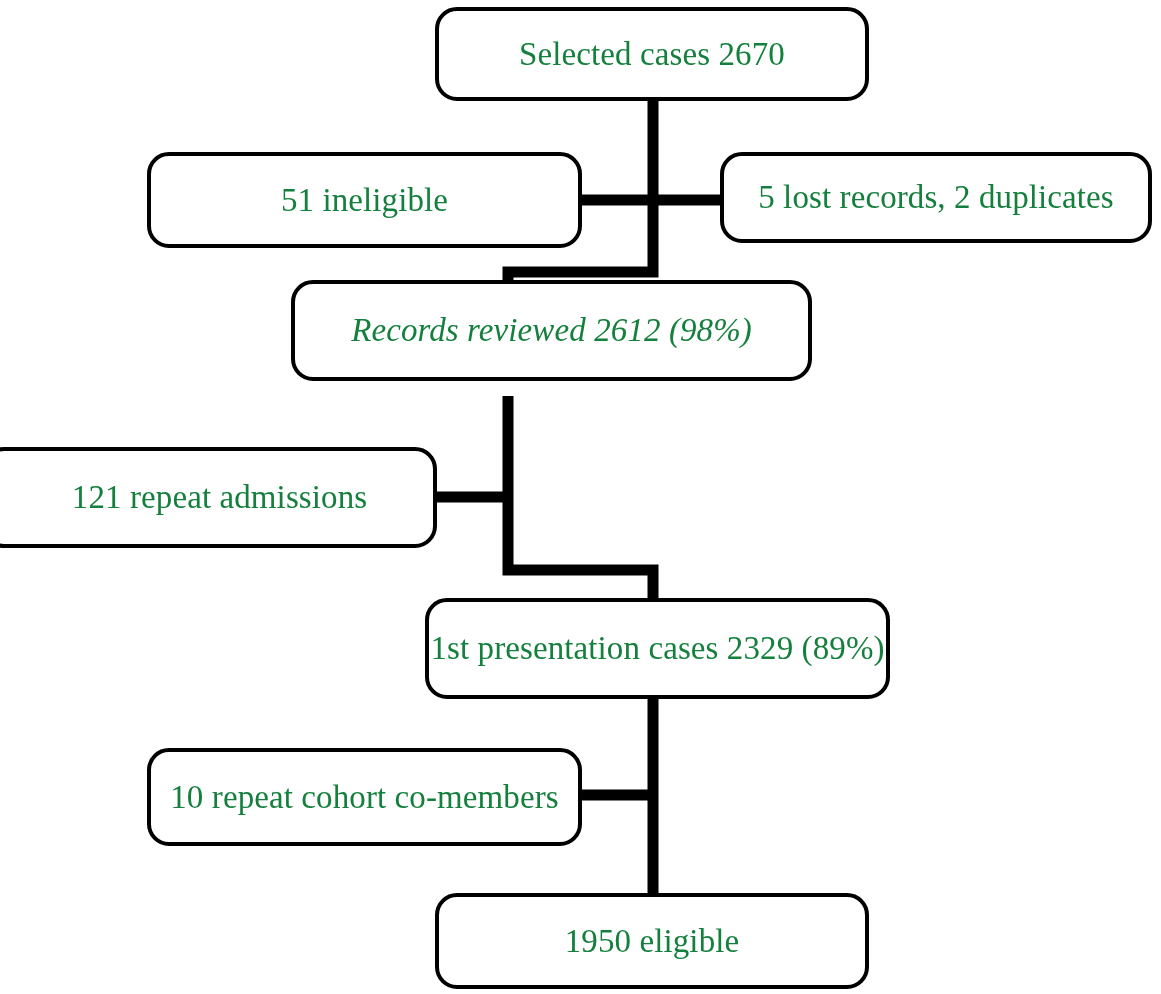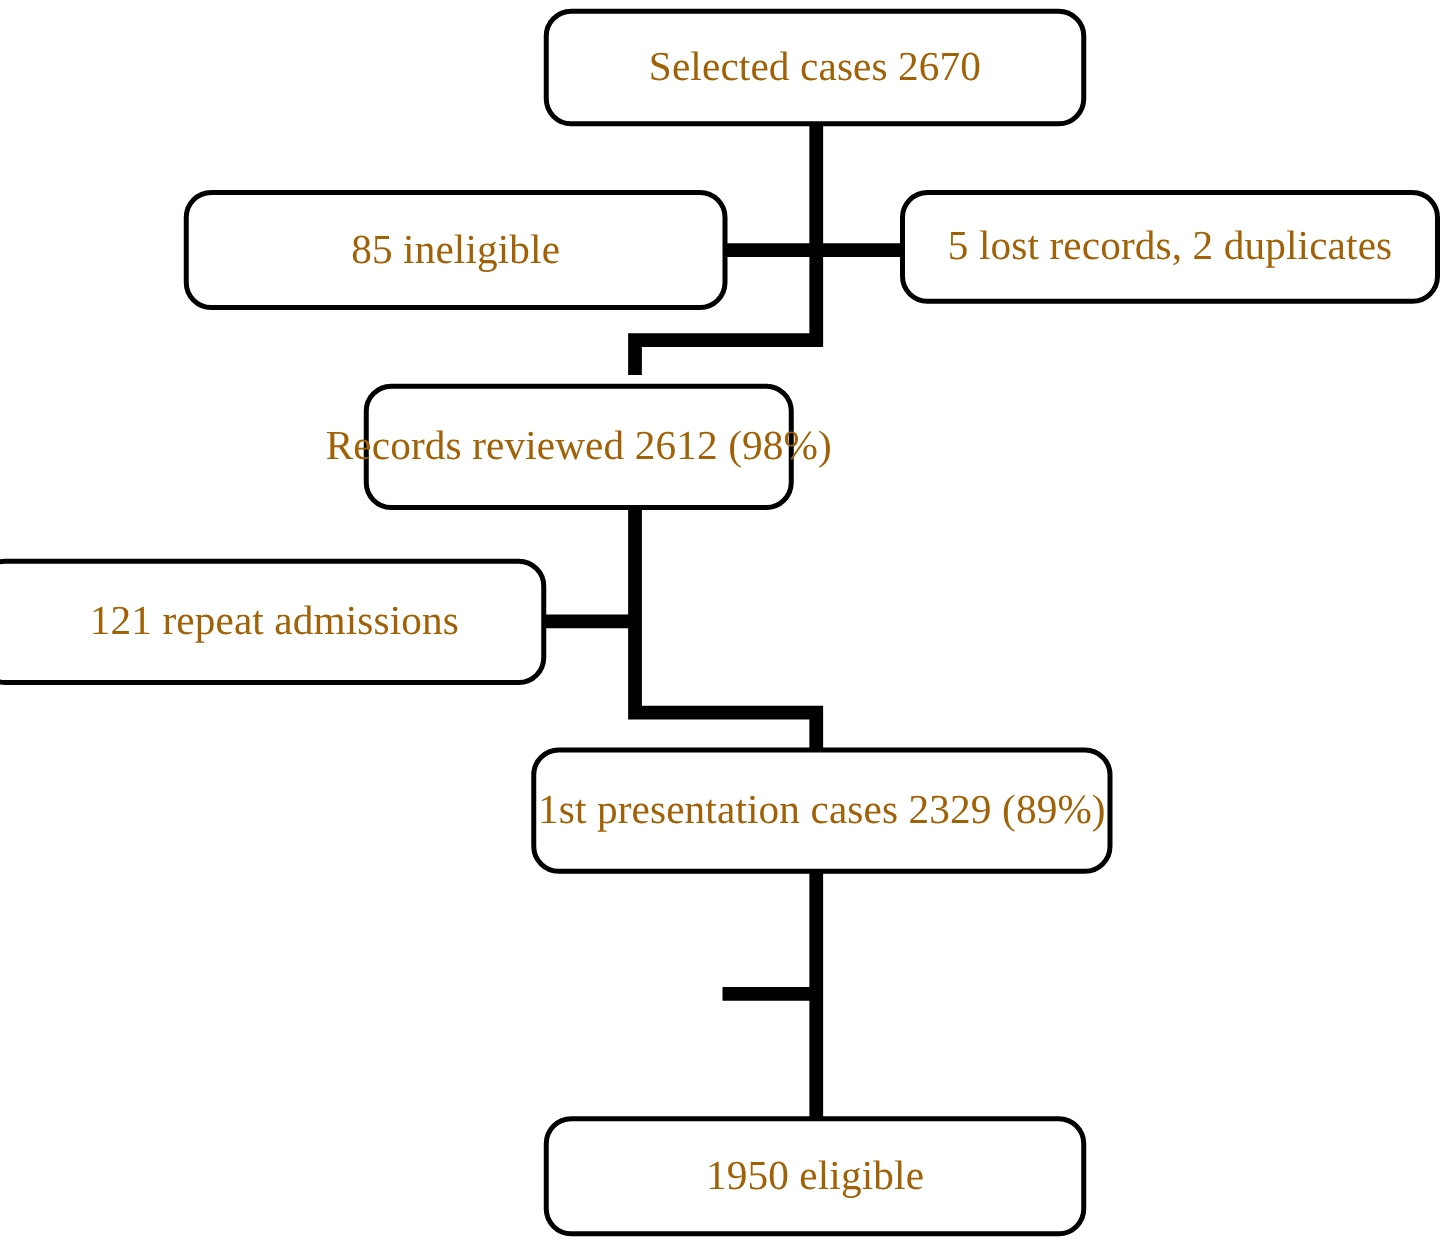--- a/index.html
+++ b/index.html
@@ -29,36 +29,36 @@
   .node {
     position: absolute;
     box-sizing: border-box;
     background: #ffffff;
     border: 4px solid #000000;
     border-radius: 22px;
     display: flex;
     align-items: center;
     justify-content: center;
     text-align: center;
-    color: #a16207;
+    color: #15803d;
     font-size: 33px;
     line-height: 1.1;
     letter-spacing: 0.1px;
     white-space: nowrap;
     z-index: 2;
   }
   .node-label {
     display: block;
     padding: 0 10px;
   }
   
   #node-selected-cases   { left: 435px; top: 7px;   width: 434px; height: 94px;  }
   #node-ineligible       { left: 147px; top: 152px; width: 435px; height: 96px;  }
   #node-lost-duplicates  { left: 720px; top: 152px; width: 432px; height: 91px;  }
-  #node-records-reviewed { left: 291px; top: 307px; width: 344px; height: 101px; }
+  #node-records-reviewed { left: 291px; top: 280px; width: 521px; height: 101px; font-style: italic; }
   #node-repeat-admissions{ left: -18px; top: 447px; width: 455px; height: 101px; }
   #node-first-presentation{ left: 425px; top: 598px; width: 465px; height: 101px; }
   #node-cohort-comembers { left: 147px; top: 748px; width: 435px; height: 98px;  }
   #node-eligible         { left: 435px; top: 893px; width: 434px; height: 96px;  }
   
   #node-repeat-admissions .node-label { padding-left: 30px; }
 </style>
 </head>
 <body>
 
@@ -79,37 +79,40 @@
 
       <path d="M 578 795 L 657 795"></path>
     </g>
   </svg>
 
   <div class="node" id="node-selected-cases">
     <span class="node-label">Selected cases 2670</span>
   </div>
 
   <div class="node" id="node-ineligible">
-    <span class="node-label">85 ineligible</span>
+    <span class="node-label">51 ineligible</span>
   </div>
 
   <div class="node" id="node-lost-duplicates">
     <span class="node-label">5 lost records, 2 duplicates</span>
   </div>
 
   <div class="node" id="node-records-reviewed">
     <span class="node-label">Records reviewed 2612 (98%)</span>
   </div>
 
   <div class="node" id="node-repeat-admissions">
     <span class="node-label">121 repeat admissions</span>
   </div>
 
   <div class="node" id="node-first-presentation">
     <span class="node-label">1st presentation cases 2329 (89%)</span>
   </div>
 
+  <div class="node" id="node-cohort-comembers">
+    <span class="node-label">10 repeat cohort co-members</span>
+  </div>
 
   <div class="node" id="node-eligible">
     <span class="node-label">1950 eligible</span>
   </div>
 
 </div>
 
 </body></html>

